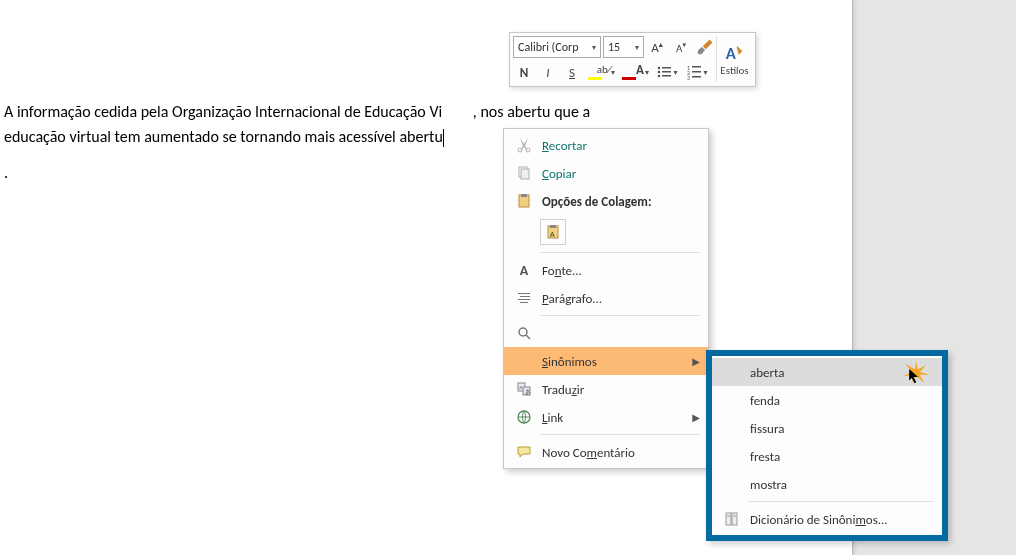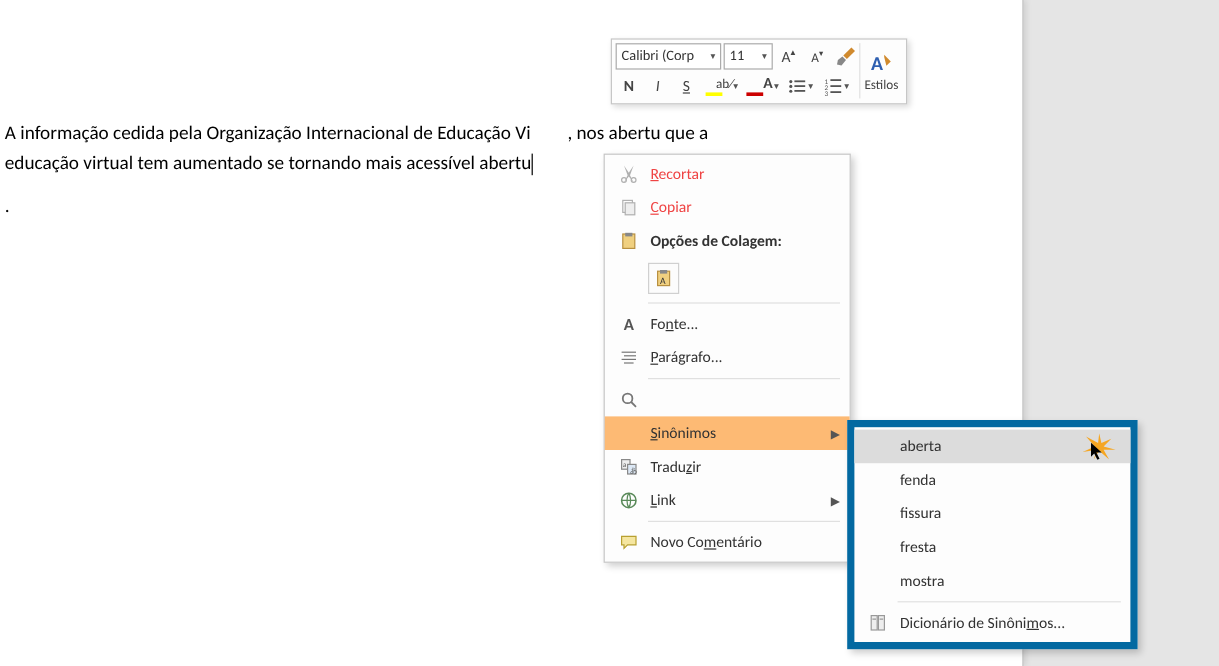--- a/index.html
+++ b/index.html
@@ -148,21 +148,21 @@
   font-size: 13px;
 }
 .menu-item {
   height: 28px;
   display: flex;
   align-items: center;
   padding: 0 8px;
   color: #333;
   position: relative;
 }
-.menu-item.disabled { color: #ef4444; }
+.menu-item.disabled { color: #0f766e; }
 .menu-item.highlighted { background: #fdba74; }
 .menu-separator {
   height: 1px;
   background: #e0e0e0;
   margin: 3px 8px 3px 36px;
 }
 .menu-icon {
   width: 24px;
   display: flex;
   justify-content: center;
@@ -226,21 +226,21 @@
 
 <div class="mini-toolbar">
   <div style="display:flex;">
     <div style="display:flex; flex-direction:column; gap:3px;">
       <div class="mini-row">
         <div class="font-name">
           <span>Calibri (Corp</span>
           <span class="dropdown-arrow">▾</span>
         </div>
         <div class="font-size">
-          <span>11</span>
+          <span>15</span>
           <span class="dropdown-arrow">▾</span>
         </div>
         <div class="mini-btn aplus">
           <span style="font-size:13px;">A<sup style="font-size:8px;">▴</sup></span>
         </div>
         <div class="mini-btn aplus">
           <span style="font-size:11px;">A<sup style="font-size:7px;">▾</sup></span>
         </div>
         <div class="mini-btn brush">
           <svg viewBox="0 0 24 24">

